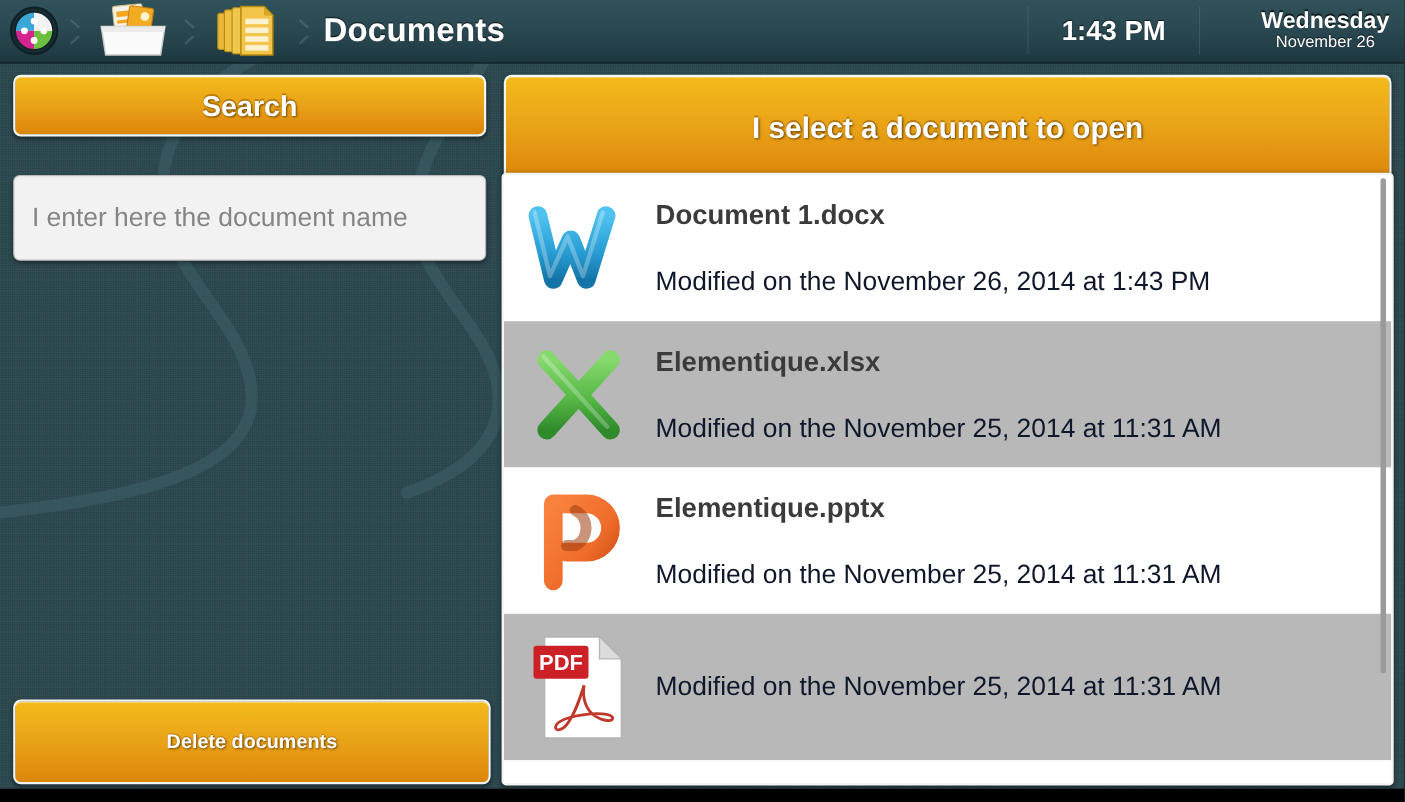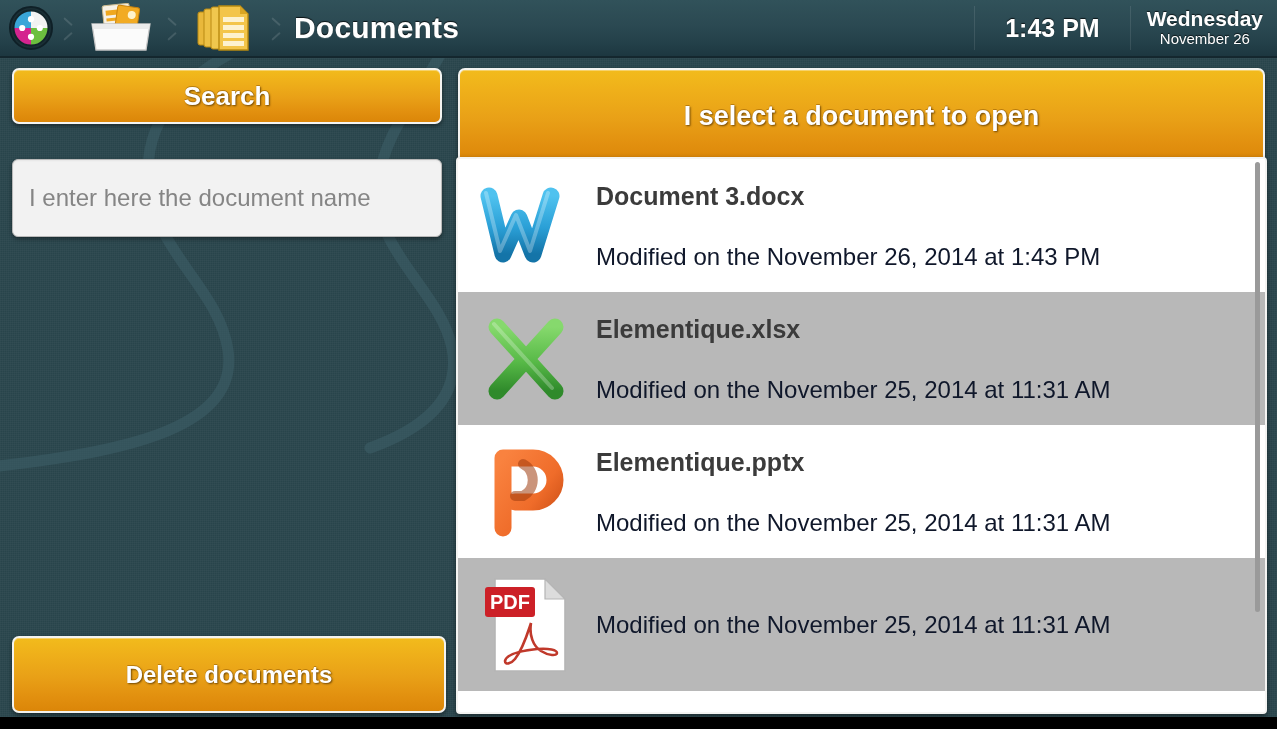--- a/index.html
+++ b/index.html
@@ -85,20 +85,21 @@
     text-shadow: 0 -1px 1px rgba(0,0,0,0.75), 0 1px 0 rgba(255,255,255,0.10);
     margin-left: 10px;
     white-space: nowrap;
   }
 
   #clock-wrap {
     margin-left: auto;
     display: flex;
     align-items: stretch;
     height: 44px;
+    gap: 40px;
   }
   #clock-time {
     display: flex; align-items: center; justify-content: center;
     padding: 0 30px;
     color: #fff;
     font-size: 25px;
     font-weight: bold;
     text-shadow: 0 -1px 1px rgba(0,0,0,0.7);
     border-left: 1px solid rgba(255,255,255,0.10);
     border-right: 1px solid rgba(255,255,255,0.10);
@@ -167,21 +168,21 @@
     font-size: 24px;
     white-space: nowrap;
   }
 
   #btn-delete {
     position: absolute;
     left: 12px; top: 636px;
     width: 434px; height: 77px;
     z-index: 5;
   }
-  #btn-delete span { font-size: 24px; }
+  #btn-delete span { font-size: 18px; }
 
   
   #btn-select {
     position: absolute;
     left: 458px; top: 68px;
     width: 807px; height: 96px;
     z-index: 5;
   }
   #btn-select span { font-size: 27px; }
 
@@ -375,21 +376,21 @@
                   <stop offset="0%" stop-color="#4fc2ef"></stop>
                   <stop offset="55%" stop-color="#2a9fd6"></stop>
                   <stop offset="100%" stop-color="#1474a8"></stop>
                 </linearGradient>
               </defs>
               <path d="M14 22 L28 80 L44 44 L58 80 L76 22" fill="none" stroke="url(#wg)" stroke-width="17" stroke-linecap="round" stroke-linejoin="round"></path>
               <path d="M14 22 L28 80 L44 44 L58 80 L76 22" fill="none" stroke="#ffffff" stroke-opacity="0.28" stroke-width="4" stroke-linecap="round" stroke-linejoin="round" transform="translate(-3,-3)"></path>
             </svg>
           </div>
           <div class="doc-text">
-            <div class="doc-name">Document 3.docx</div>
+            <div class="doc-name">Document 1.docx</div>
             <div class="doc-modified">Modified on the November 26, 2014 at  1:43 PM</div>
           </div>
         </div>
         <div class="doc-row even">
           <div class="doc-icon">
             <svg width="104" height="104" viewBox="0 0 104 104">
               <defs>
                 <linearGradient id="eg" x1="0" y1="0" x2="0" y2="1">
                   <stop offset="0%" stop-color="#86d96d"></stop>
                   <stop offset="55%" stop-color="#57b947"></stop>

